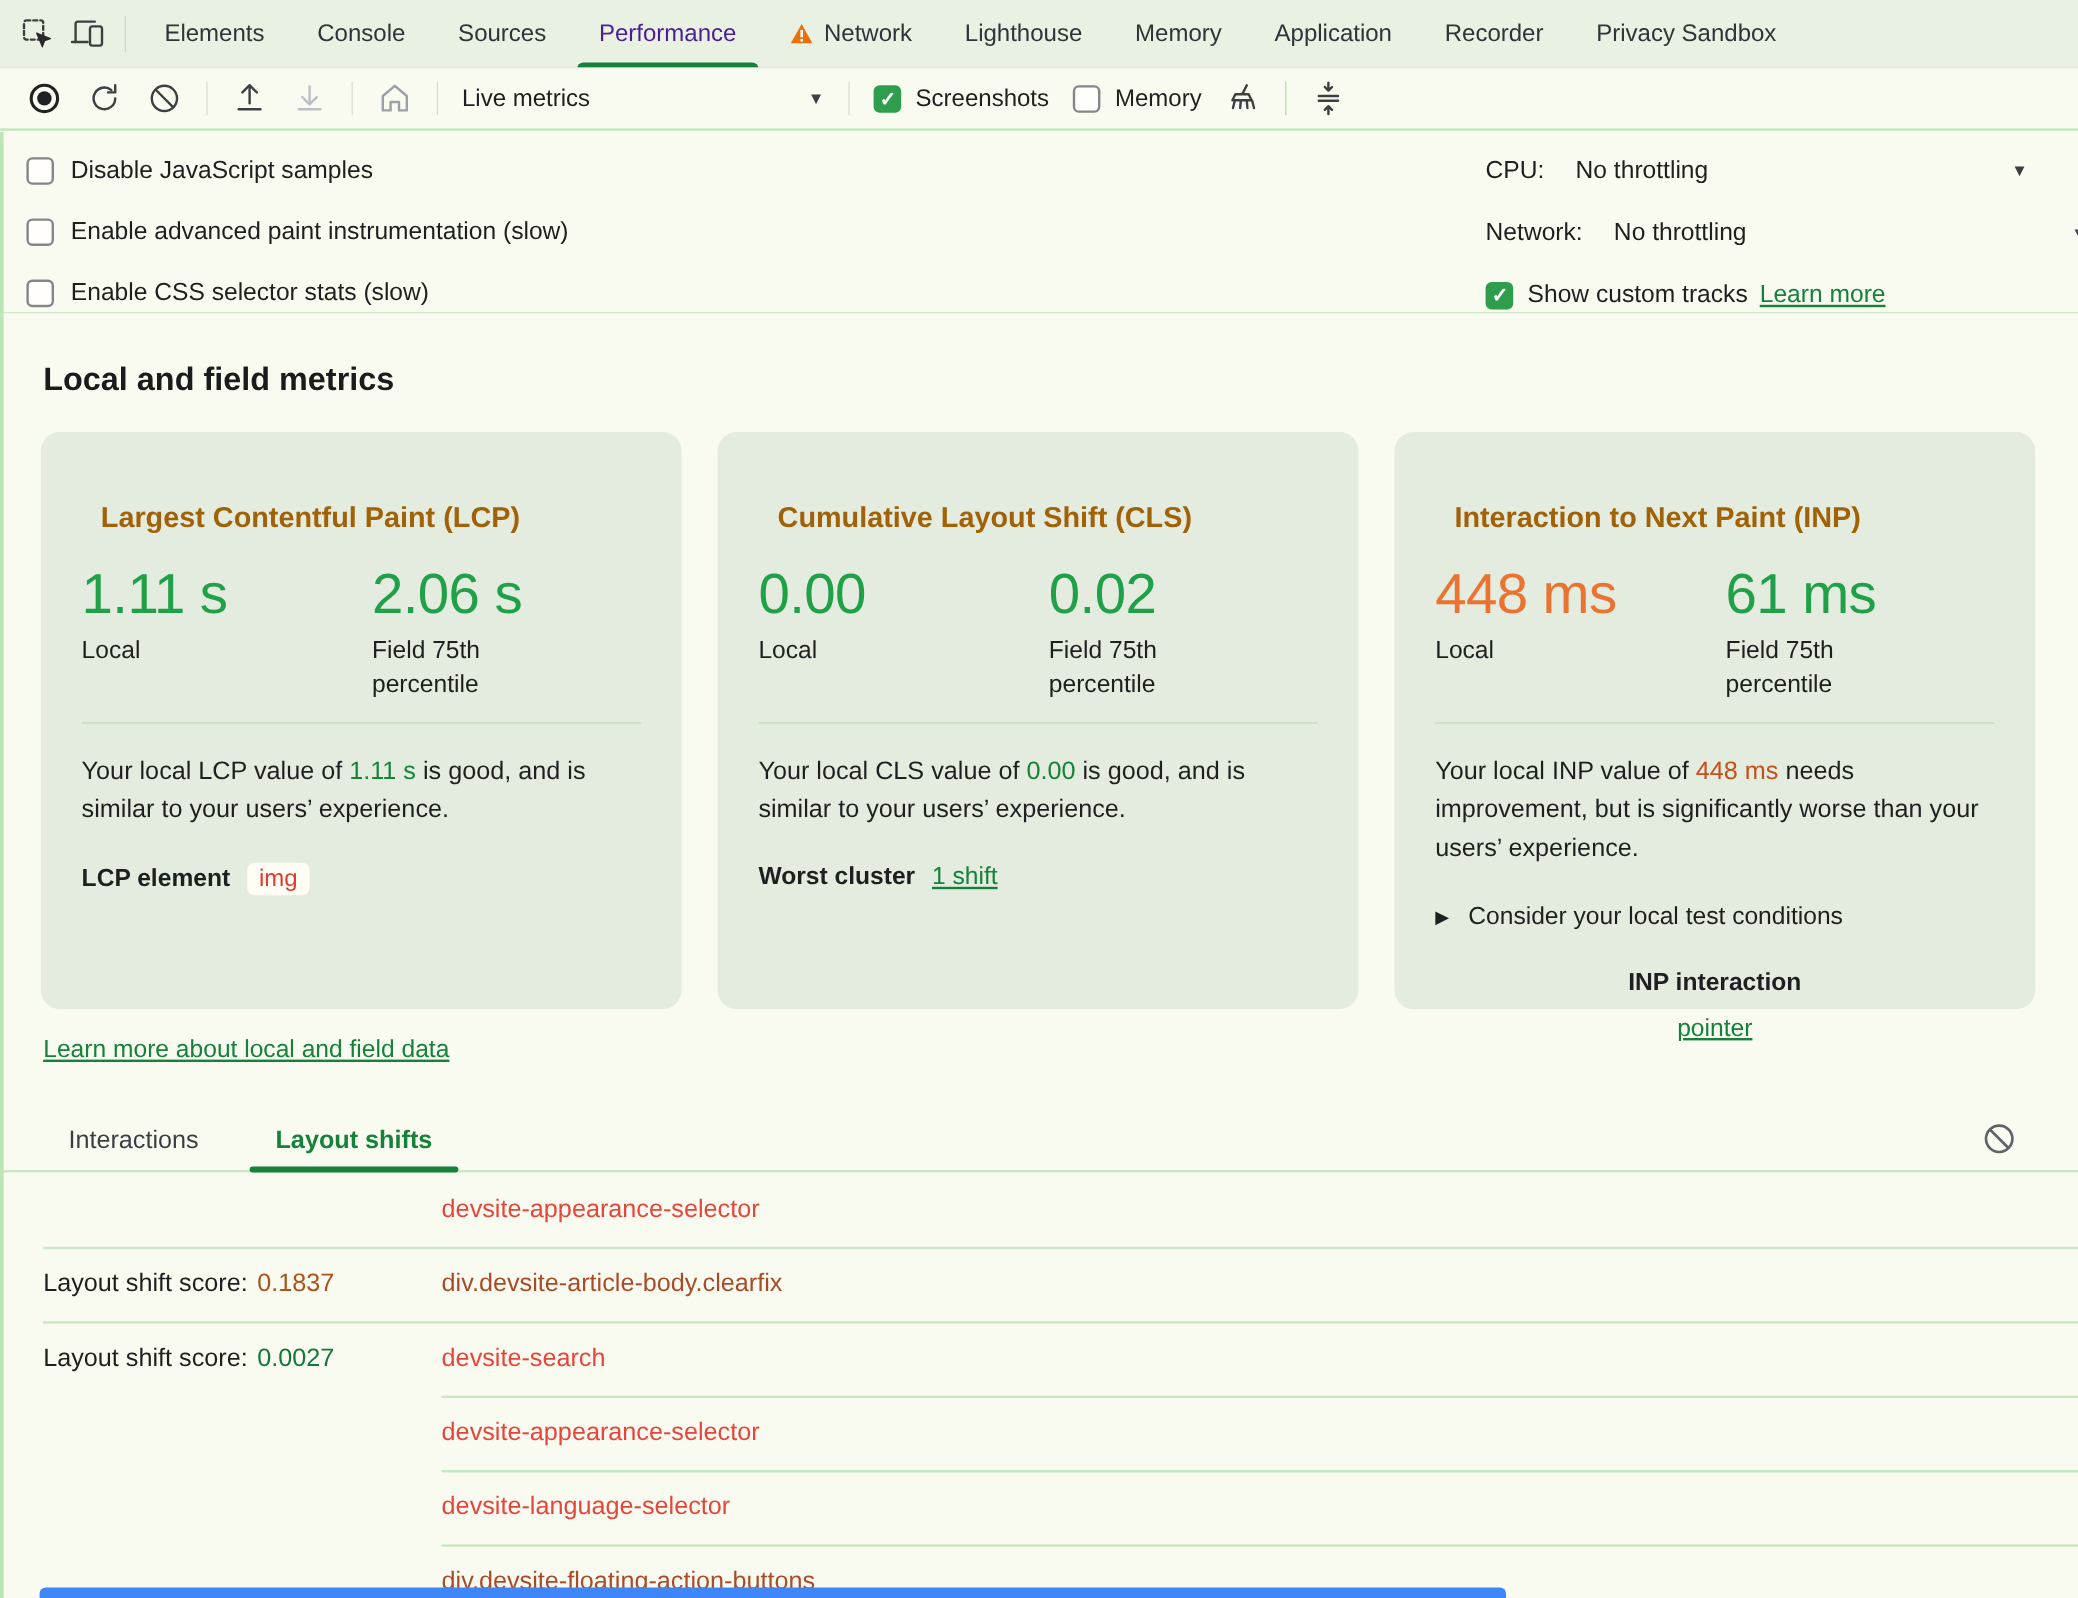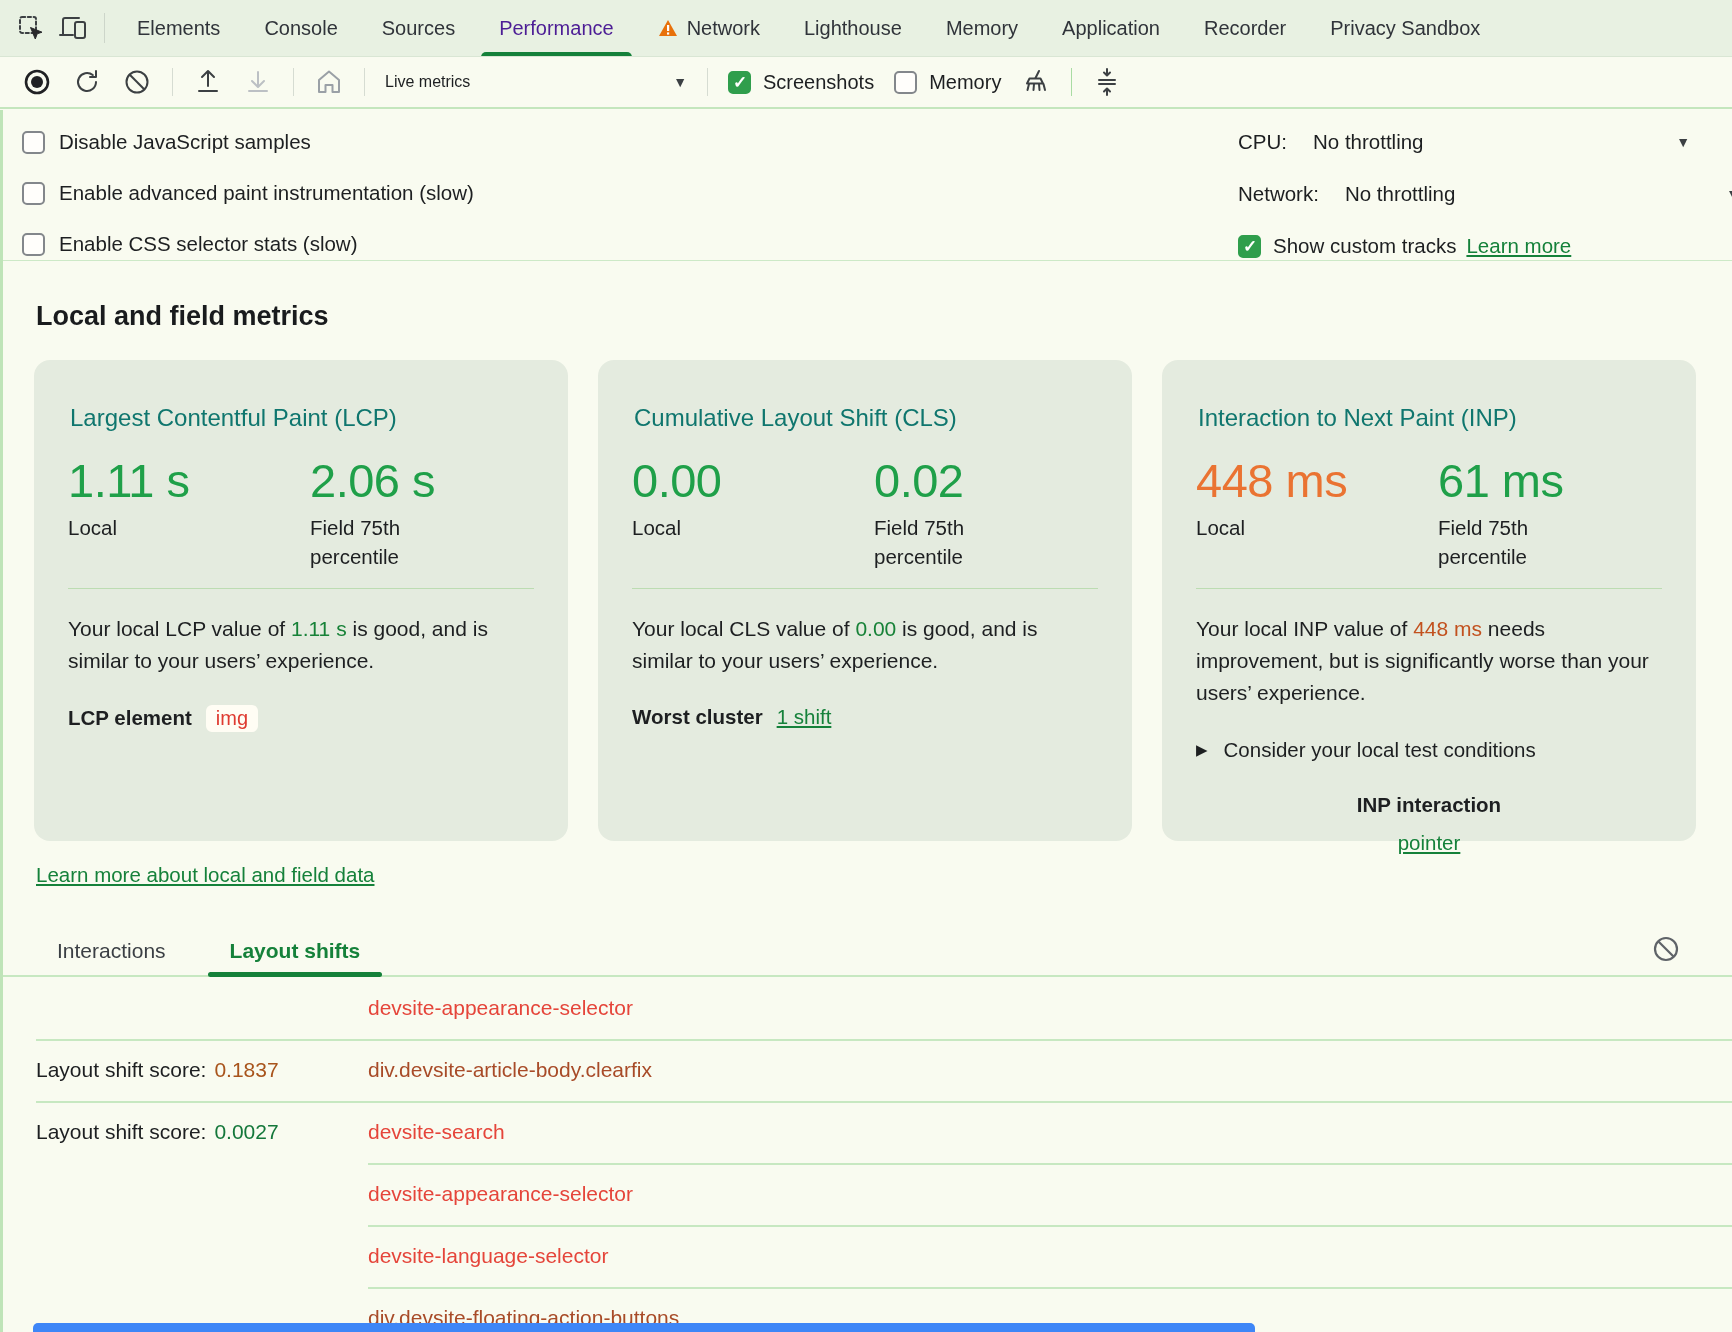--- a/index.html
+++ b/index.html
@@ -29,21 +29,21 @@
 
   
   .toolbar {
     height:52px; display:flex; align-items:center; gap:20px; padding-left:22px;
     background:#f9fbf0; border-bottom:2px solid #c4e6bd;
   }
   .tbtn { width:30px; height:30px; display:flex; align-items:center; justify-content:center; cursor:pointer; flex:none; }
   .toolbar .vsep { width:1px; height:28px; background:#d6dcd2; flex:none; }
   .toolbar .vsep.green { background:#a9dca3; }
   .live-metrics { display:flex; align-items:center; justify-content:space-between; width:302px; cursor:pointer; }
-  .live-metrics .lbl { font-size:16px; color:#1d1f21; }
+  .live-metrics .lbl { font-size:20px; color:#1d1f21; }
   .caret { font-size:14px; color:#3c4043; }
   .cb { width:23px; height:23px; border:2px solid #83878b; border-radius:5px; background:#fffefb; flex:none; cursor:pointer; }
   .cb.checked { border-color:#2f9e4c; background:#2f9e4c; position:relative; }
   .cb.checked::after { content:"✓"; position:absolute; left:3px; top:-1px; color:#fff; font-size:17px; font-weight:bold; }
   .tcheck { display:flex; align-items:center; gap:12px; cursor:pointer; }
   .tcheck .lbl { font-size:20px; }
 
   
   .settings { position:relative; height:152px; padding:16px 0 0 22px; border-bottom:1px solid #cde9c7; }
   .opt-row { display:flex; align-items:center; gap:14px; height:34px; margin-bottom:17px; }
@@ -57,21 +57,21 @@
   .sr-row .cb { margin-right:12px; }
   a.glink { color:#15813a; text-decoration:underline; cursor:pointer; }
   .sr-row a.glink { font-size:20.5px; margin-left:10px; }
 
   .left-edge { position:absolute; left:0; top:110px; bottom:0; width:3px; background:#bfe4b8; z-index:6; }
 
   
   .h2 { margin:40px 0 0 36px; font-size:27px; font-weight:700; color:#191b1d; }
   .cards { display:flex; gap:30px; padding:0 34px; margin-top:28px; }
   .card { width:534px; height:481px; background:#e4ebdf; border-radius:16px; padding:42px 34px 0 34px; }
-  .card h3 { margin:2px; font-size:24px; font-weight:400; color:#0f766e; }
+  .card h3 { margin:16px; font-size:24px; font-weight:700; color:#a16207; }
   .vals { display:flex; margin-top:24px; }
   .vcol { width:242px; }
   .vcol.second { flex:1; }
   .vnum { font-size:47px; line-height:1.05; letter-spacing:-0.5px; }
   .vnum.good { color:#1fa049; }
   .vnum.poor { color:#ea7332; }
   .vlabel { font-size:20.5px; margin-top:9px; max-width:165px; line-height:1.4; }
   .card .divider { border-top:1px solid #bcdcb2; margin-top:16px; }
   .card p { margin:24px 0 0; font-size:21px; line-height:1.52; }
   .t-good { color:#178238; }

